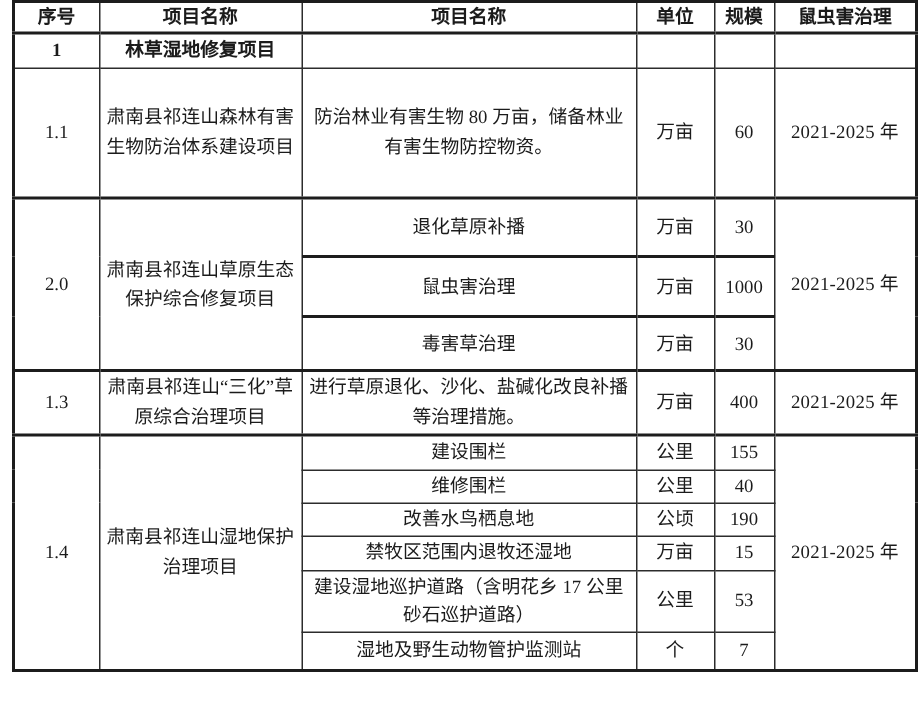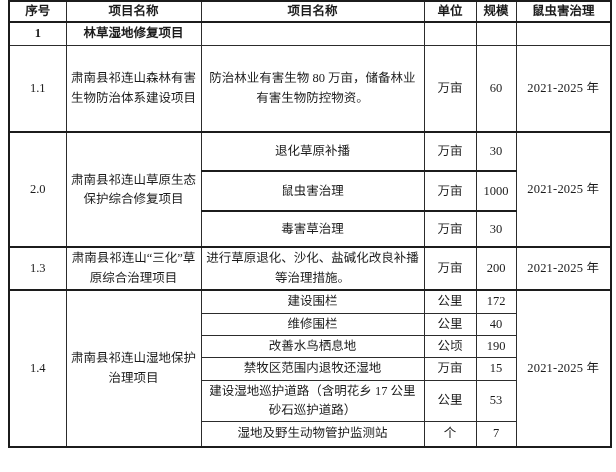--- a/index.html
+++ b/index.html
@@ -126,30 +126,30 @@
         <td class="content">毒害草治理</td>
         <td>万亩</td>
         <td>30</td>
       </tr>
 
       <tr class="thick-top thick-bottom" style="height:38px">
         <td class="seq">1.3</td>
         <td class="name">肃南县祁连山“三化”草原综合治理项目</td>
         <td class="content">进行草原退化、沙化、盐碱化改良补播等治理措施。</td>
         <td>万亩</td>
-        <td>200</td>
+        <td>400</td>
         <td class="period">2021-2025 年</td>
       </tr>
 
       <tr class="thick-top" style="height:21px">
         <td class="seq" rowspan="6">1.4</td>
         <td class="name" rowspan="6">肃南县祁连山湿地保护治理项目</td>
         <td class="content">建设围栏</td>
         <td>公里</td>
-        <td>172</td>
+        <td>155</td>
         <td class="period" rowspan="6">2021-2025 年</td>
       </tr>
       <tr style="height:22px">
         <td class="content">维修围栏</td>
         <td>公里</td>
         <td>40</td>
       </tr>
       <tr style="height:21px">
         <td class="content">改善水鸟栖息地</td>
         <td>公顷</td>

